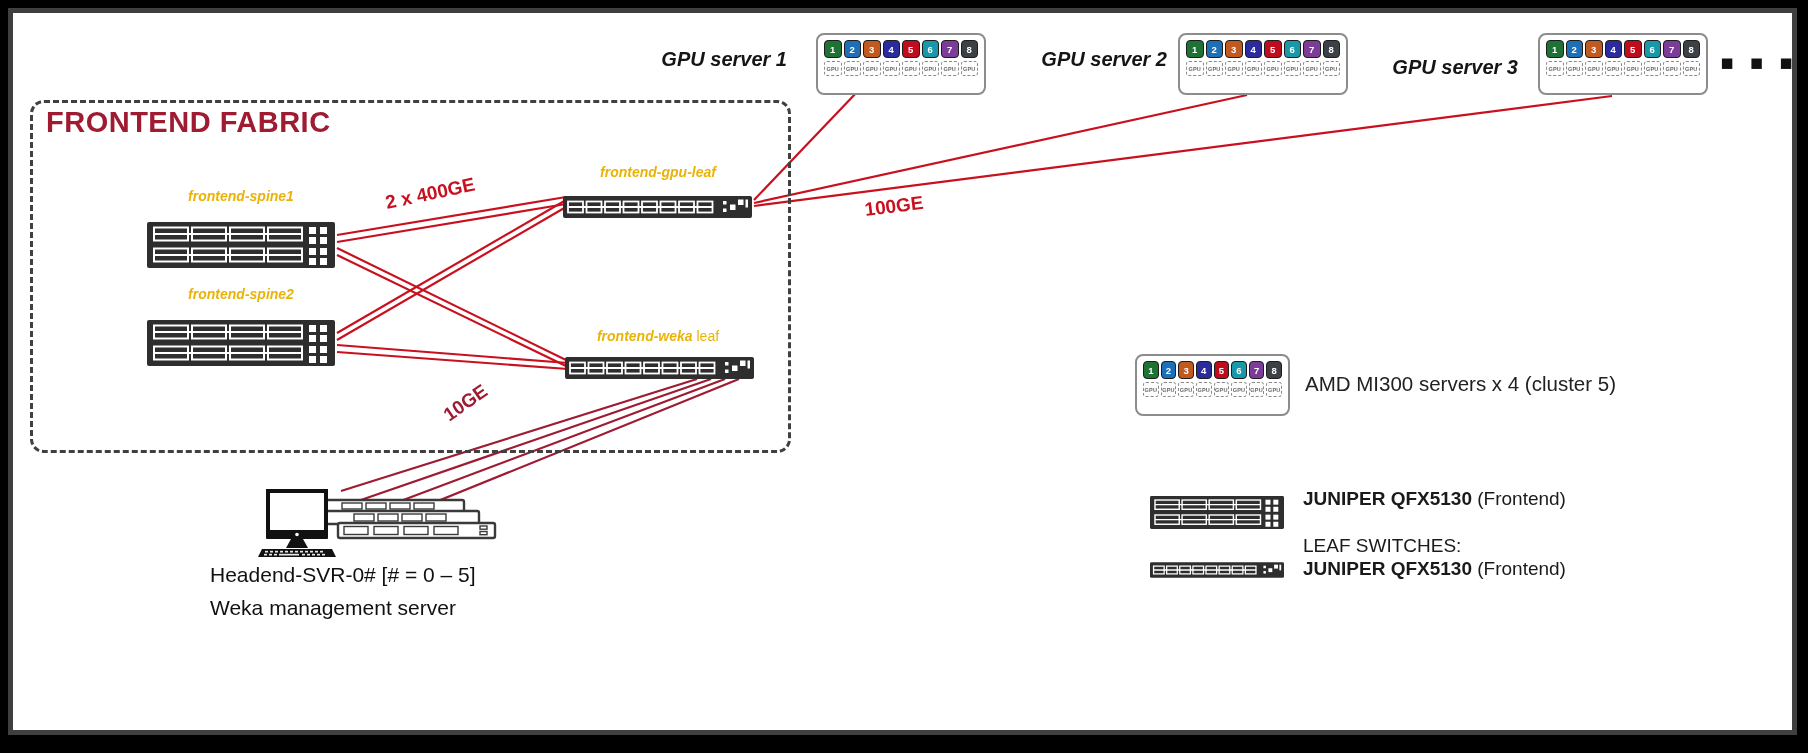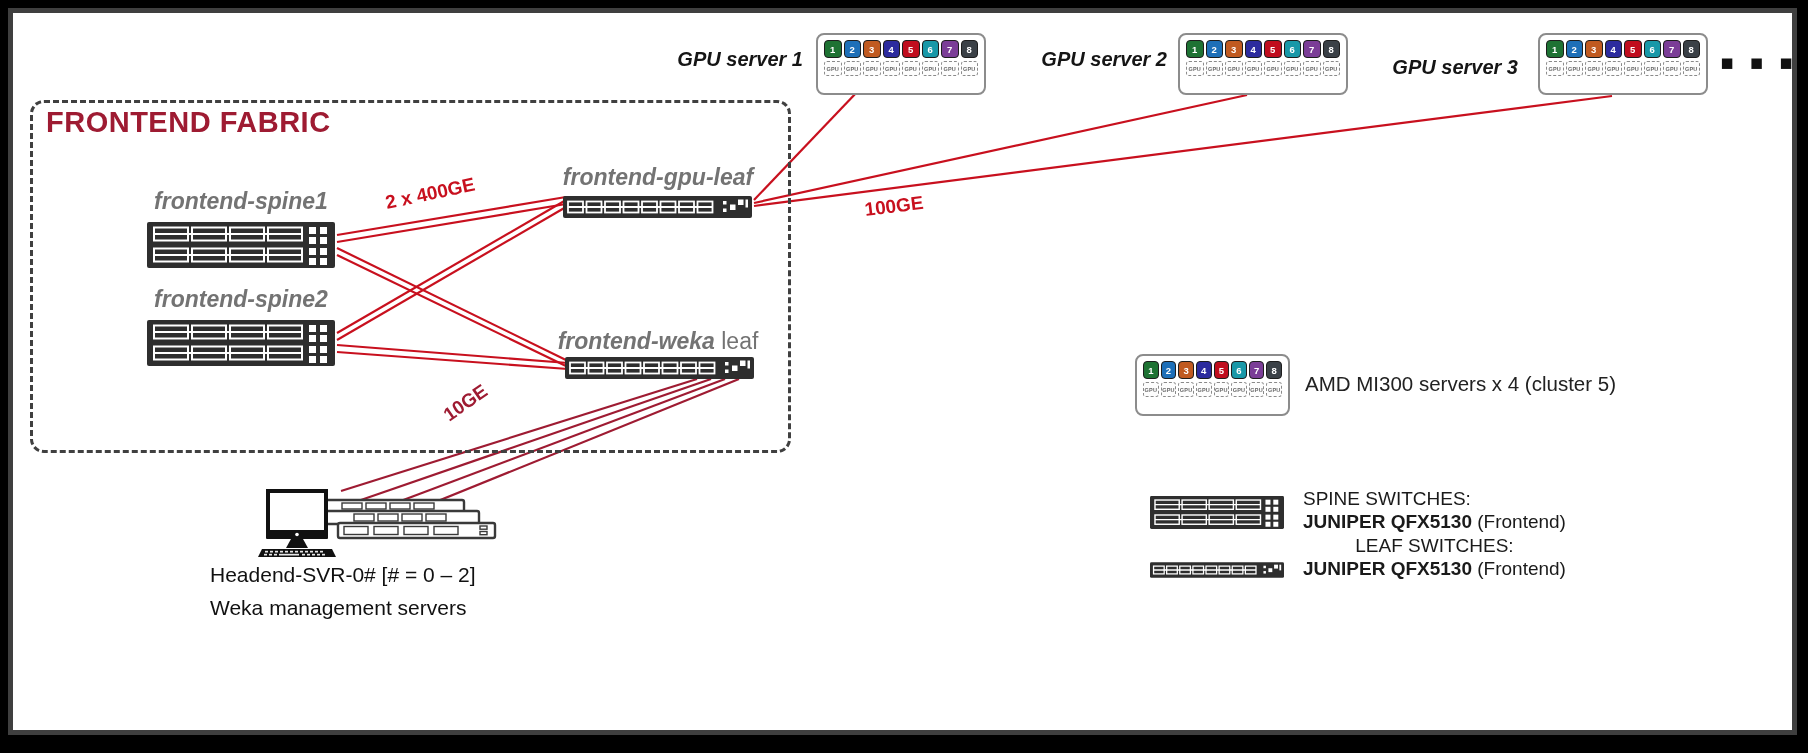--- a/index.html
+++ b/index.html
@@ -7,22 +7,22 @@
         font-family:"Liberation Sans",sans-serif;}
   .slide{position:absolute;left:8px;top:8px;width:1779px;height:717px;
          background:#fff;border:5px solid var(--frame,#3f3f3f);}
   .abs{position:absolute;}
   
   .fabric-box{position:absolute;left:30px;top:100px;width:755px;height:347px;
               border:3px dashed #404040;border-radius:14px;}
   .fabric-title{position:absolute;left:46px;top:106px;font-size:29px;font-weight:800;
                 letter-spacing:.5px;color:var(--crimson,#a51c30);}
   
-  .node-label{position:absolute;font-size:23px;font-weight:bold;font-style:italic;
-              color:#737373;text-align:center;}
+  .node-label{position:absolute;font-size:14px;font-weight:bold;font-style:italic;
+              color:#eab308;text-align:center;}
   .gpu-label{position:absolute;font-size:20px;font-weight:bold;font-style:italic;
              color:#151515;text-align:right;}
   .plain{font-weight:normal;font-style:normal;margin-top:20px;}
   
   .link-label{position:absolute;font-size:19px;font-weight:bold;color:var(--red,#c8101e);
               transform-origin:left bottom;white-space:nowrap;}
   .link-label.dark{color:var(--crimson,#a51c30);}
   
   svg.wires{position:absolute;left:0;top:0;pointer-events:none;}
   .wire-red{stroke:var(--red,#c8101e);stroke-width:2.2;fill:none;}
@@ -103,21 +103,21 @@
 
   <div class="node-label" style="left:553px;top:328px;width:210px;"><span>frontend-weka</span><span class="plain"> leaf</span></div>
   <svg class="abs" style="left:565px;top:357px;" width="189" height="22" viewBox="0 0 189 22">
     <use href="#leaf-switch"></use>
   </svg>
 
   <div class="link-label" style="left:388px;top:192px;transform:rotate(-12deg);">2 x 400GE</div>
   <div class="link-label" style="left:866px;top:199px;transform:rotate(-7deg);">100GE</div>
   <div class="link-label dark" style="left:452px;top:404px;transform:rotate(-35deg);">10GE</div>
 
-  <div class="gpu-label" style="left:588px;top:48px;width:215px;">GPU server 1</div>
+  <div class="gpu-label" style="left:572px;top:48px;width:215px;">GPU server 1</div>
   <div class="gpu-chassis" style="left:816px;top:33px;">
       <div class="slot-row">
         <span class="slot" style="background: rgb(30, 114, 51);">1</span>
         <span class="slot" style="background: rgb(29, 111, 184);">2</span>
         <span class="slot" style="background: rgb(192, 90, 32);">3</span>
         <span class="slot" style="background: rgb(44, 43, 158);">4</span>
         <span class="slot" style="background: rgb(192, 13, 30);">5</span>
         <span class="slot" style="background: rgb(24, 152, 168);">6</span>
         <span class="slot" style="background: rgb(123, 61, 151);">7</span>
         <span class="slot" style="background: rgb(59, 65, 71);">8</span>
@@ -257,36 +257,35 @@
           <rect x="27" y="67.8" width="20" height="1.7"></rect>
         <rect x="50" y="67.8" width="3" height="1.7"></rect>
           <rect x="55" y="67.8" width="3" height="1.7"></rect>
         <rect x="60" y="67.8" width="3" height="1.7"></rect>
           <rect x="65" y="67.8" width="3" height="1.7"></rect>
         <rect x="70" y="67.8" width="3" height="1.7"></rect>
       </g>
     </g>
   </svg>
   <div class="body-text" style="left:210px;top:558px;">
-    <div>Headend-SVR-0# [# = 0 – 2]</div>
-    <div>Weka management servers</div>
+    <div>Headend-SVR-0# [# = 0 – 5]</div>
+    <div>Weka management server</div>
   </div>
 
   <svg class="abs" style="left:1150px;top:496px;" width="134" height="33" viewBox="0 0 188 46">
     <use href="#spine-switch"></use>
   </svg>
   <div class="legend-text" style="left:1303px;top:487px;">
-    <div>SPINE SWITCHES:</div>
     <div><b>JUNIPER QFX5130</b><span> (Frontend)</span></div>
   </div>
 
   <svg class="abs" style="left:1150px;top:562px;" width="134" height="16" viewBox="0 0 189 22">
     <use href="#leaf-switch"></use>
   </svg>
-  <div class="legend-text" style="left:1303px;top:534px;text-align:center;">
+  <div class="legend-text" style="left:1303px;top:534px;">
     <div>LEAF SWITCHES:</div>
     <div><b>JUNIPER QFX5130</b><span> (Frontend)</span></div>
   </div>
 
   <svg width="0" height="0" style="position:absolute">
     <defs>
       <g id="spine-switch">
         <rect x="0" y="0" width="188" height="46" rx="2" fill="#2e2e2e"></rect>
         <g stroke="#fff" stroke-width="2" fill="none">
           <rect x="7" y="5.5" width="34" height="13"></rect>

